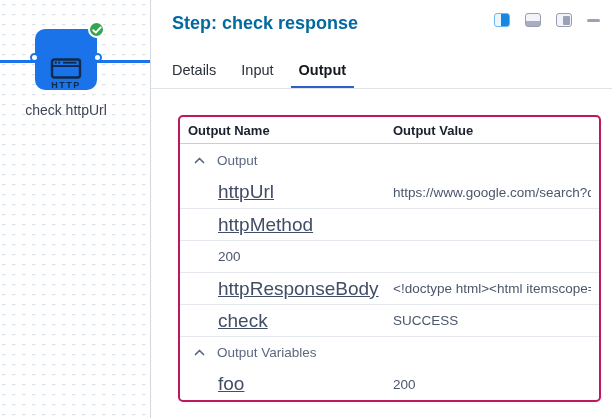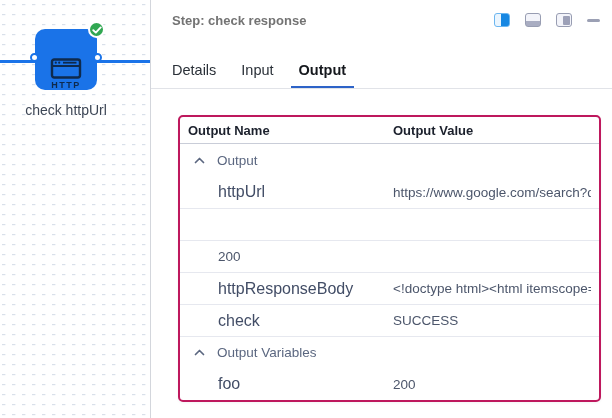--- a/index.html
+++ b/index.html
@@ -40,21 +40,21 @@
     display:flex;align-items:center;justify-content:center;
   }
   .node-label{
     position:absolute;left:0;top:102px;width:132px;text-align:center;
     font-size:14px;color:#3d4655;
   }
   .divider-v{position:absolute;left:150px;top:0;width:1px;height:418px;background:#d3d6dc;}
   
   .panel{position:absolute;left:151px;top:0;right:0;bottom:0;background:#fff;}
   .panel-title{
-    position:absolute;left:21px;top:13px;font-size:13px;font-weight:700;color:#737373;
+    position:absolute;left:21px;top:13px;font-size:18px;font-weight:700;color:#0369a1;
   }
   .win-controls{position:absolute;top:12px;right:12px;display:flex;align-items:center;gap:15px;height:16px;}
   .wc-icon{width:16px;height:14px;border-radius:3px;position:relative;}
   .wc-left{border:1.5px solid #6cb6f0;background:linear-gradient(90deg,#eaf5fe 46%,var(--icon-active-blue) 46%);}
   .wc-bottom{border:1.5px solid #989db2;background:linear-gradient(#f3f4fa 62%,#a9adc2 62%);}
   .wc-right{border:1.5px solid #989db2;background:#f3f4fa;}
   .wc-right .inner{position:absolute;right:1px;top:2px;bottom:1px;width:7px;background:#9da1b8;border-radius:1px;}
   .wc-minus{width:13px;height:3px;border-radius:2px;background:#9ba0b4;}
   .tabs{position:absolute;left:13px;top:60px;right:0;height:29px;display:flex;align-items:flex-end;gap:9px;}
   .tab{
@@ -75,21 +75,21 @@
   }
   .th{font-size:13px;font-weight:700;color:#1b202c;}
   .th-name{width:205px;}
   .th-value{flex:1;}
   .trow{display:flex;align-items:center;height:32px;}
   .trow.sep{border-top:1px solid #e6e8ef;}
   .row-group{padding-left:14px;gap:12px;}
   .group-label{font-size:13.5px;color:#5b6780;}
   .chev{display:block;}
   .row-item{padding-left:38px;padding-right:8px;}
-  .row-name{width:175px;font-size:16px;color:#424d66;flex:none;}
+  .row-name{width:175px;font-size:19px;color:#424d66;flex:none;text-decoration:underline;}
   .row-value{
     flex:1;font-size:13.5px;color:#4c566b;white-space:nowrap;overflow:hidden;
   }
 </style>
 </head>
 <body>
 
 <div class="canvas">
   <svg class="grid" width="150" height="418">
     <defs>
@@ -153,20 +153,21 @@
     <svg class="chev" width="11" height="7" viewBox="0 0 11 7">
       <path d="M1.5 5.5 L5.5 1.5 L9.5 5.5" fill="none" stroke="#5b6780" stroke-width="1.7" stroke-linecap="round" stroke-linejoin="round"></path>
     </svg>
     <div class="group-label">Output</div>
   </div>
         <div class="trow row-item">
     <div class="row-name">httpUrl</div>
     <div class="row-value">https://www.google.com/search?q=</div>
   </div>
         <div class="trow row-item sep">
+    <div class="row-name">httpMethod</div>
   </div>
         <div class="trow row-item sep">
     <div class="row-value">200</div>
   </div>
         <div class="trow row-item sep">
     <div class="row-name">httpResponseBody</div>
     <div class="row-value">&lt;!doctype html&gt;&lt;html itemscope="</div>
   </div>
         <div class="trow row-item sep">
     <div class="row-name">check</div>

